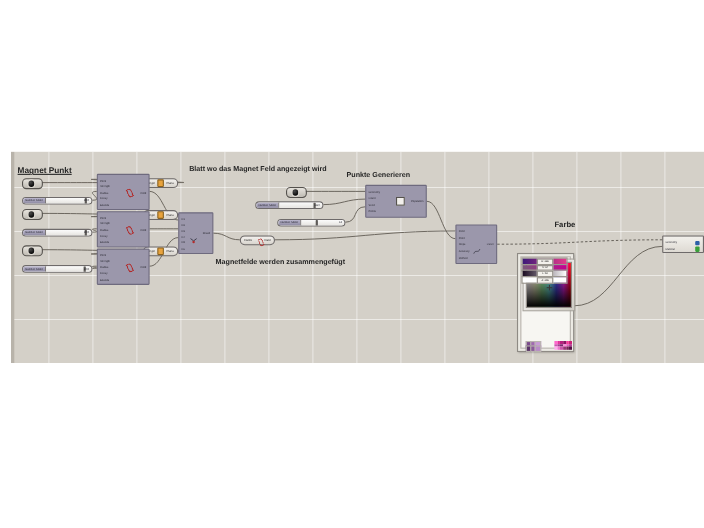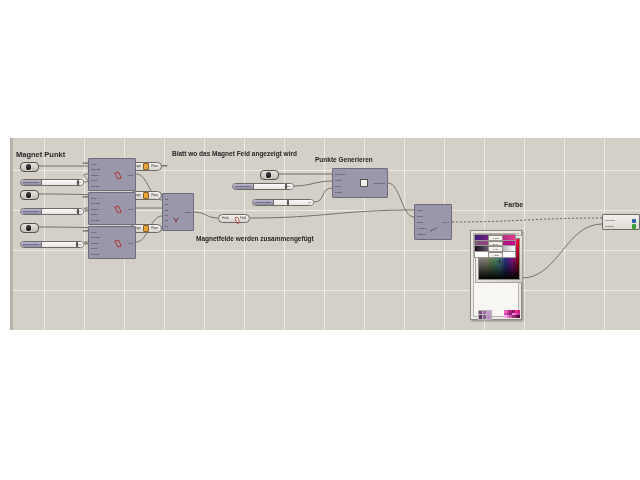--- a/index.html
+++ b/index.html
@@ -147,21 +147,21 @@
         <path d="M304 64 C316 64, 310 50, 322 50"></path>
         <path d="M378 45 C390 45, 392 79, 404 79"></path>
         <path d="M512 140 C548 140, 556 86, 592 86"></path>
       </g>
     <g id="wire-group-dashed" fill="none" stroke="#55514a" stroke-width="0.8" stroke-dasharray="2.2 1.8">
         <path d="M442 84 C509.5 84, 524.5 80, 592 80"></path>
       </g>
   </svg>
 
   <div id="nodes-layer">
-      <div class="anno" style="left: 6px; top: 12px; font-size: 7.5px;">Magnet Punkt</div>
+      <div class="anno" style="left: 6px; top: 12px; font-size: 7.5px; text-decoration: underline;">Magnet Punkt</div>
       <div class="anno" style="left: 162px; top: 12px; font-size: 6.5px;">Blatt wo das Magnet Feld angezeigt wird</div>
       <div class="anno" style="left: 305px; top: 18px; font-size: 6.5px;">Punkte Generieren</div>
       <div class="anno" style="left: 186px; top: 97px; font-size: 6.5px;">Magnetfelde werden zusammengefügt</div>
       <div class="anno" style="left: 494px; top: 63px; font-size: 7px;">Farbe</div>
       <div class="ptsel" style="left: 10px; top: 24px;"></div>
       <div class="ptsel" style="left: 10px; top: 52px;"></div>
       <div class="ptsel" style="left: 10px; top: 85px;"></div>
       <div class="ptsel" style="left: 250px; top: 32px;"></div>
       <div class="capsule" style="left: 120px; top: 24px; width: 32px;">
         <span>Origin</span>

